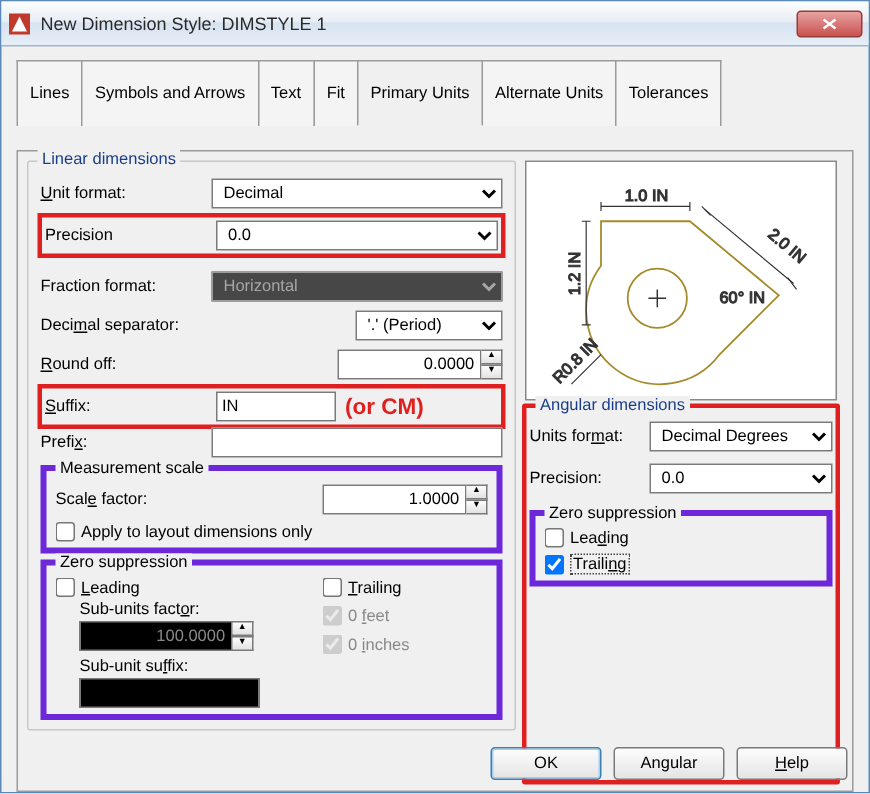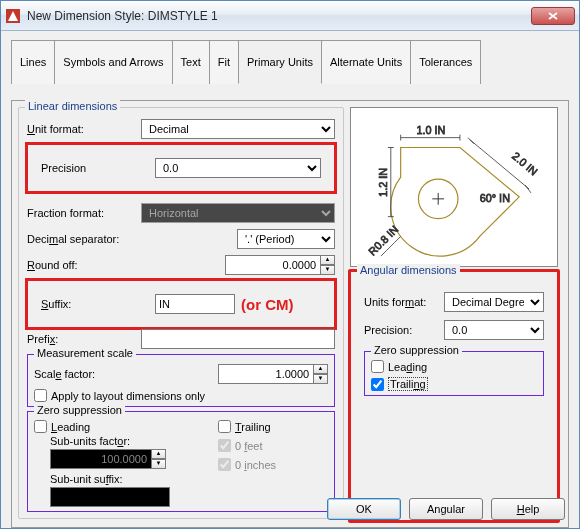--- a/index.html
+++ b/index.html
@@ -22,28 +22,28 @@
   .row .ctl { flex:1; }
   select, input[type=text] { width:100%; height:20px; border:1px solid #7a7a7a; background:#fff; padding:0 3px;}
   select:disabled, input:disabled { background:#000000; color:#888;}
   .spin { display:flex; }
   .spin input { text-align:right; padding-right:4px;}
   .spin .btns { width:16px; display:flex; flex-direction:column; }
   .spin .btns div { flex:1; border:1px solid #7a7a7a; border-left:none; background:linear-gradient(#fdfdfd,#e2e2e2); font-size:6px; line-height:7px; text-align:center;}
   .chk { display:flex; align-items:center; gap:4px; }
   .chk input { width:13px; height:13px; margin:0;}
   .chk.disabled { color:#888; }
-  .hl { border: 3px solid #e02020; padding:13px; margin: -2px; }
+  .hl { border: 3px solid #e02020; padding:2px; margin: -2px; }
   .preview { border:1px solid #888; background:#fff; height:160px; position:relative;}
   .preview svg { width:100%; height:100%; }
   .footer { position:absolute; bottom:8px; right:14px; display:flex; gap:8px;}
   .footer button { width:74px; height:22px; border:1px solid #7a7a7a; background:linear-gradient(#fdfdfd,#e4e4e4); border-radius:3px;}
   .footer button.default { border:1px solid #3c7fb1; box-shadow:0 0 0 1px #a5d0ec inset;}
   u { text-decoration: underline; }
-  .subgroup { border:1px solid #6d28d9; padding:8px 6px 4px 6px; position:relative; margin-top:4px;}
+  .subgroup { border:4px solid #6d28d9; padding:8px 6px 4px 6px; position:relative; margin-top:4px;}
   .subgroup .legend { position:absolute; top:-8px; left:6px; background:#f0f0f0; padding:0 3px; }
   .annot { color:#e02020; font-size:15px; font-weight:bold; margin-left:6px;}
   .trailing-focus { border:1px dotted #444; padding:0 1px;}
 </style>
 </head>
 <body>
 
 <div class="window">
   <div class="titlebar">
     <span class="appicon">

